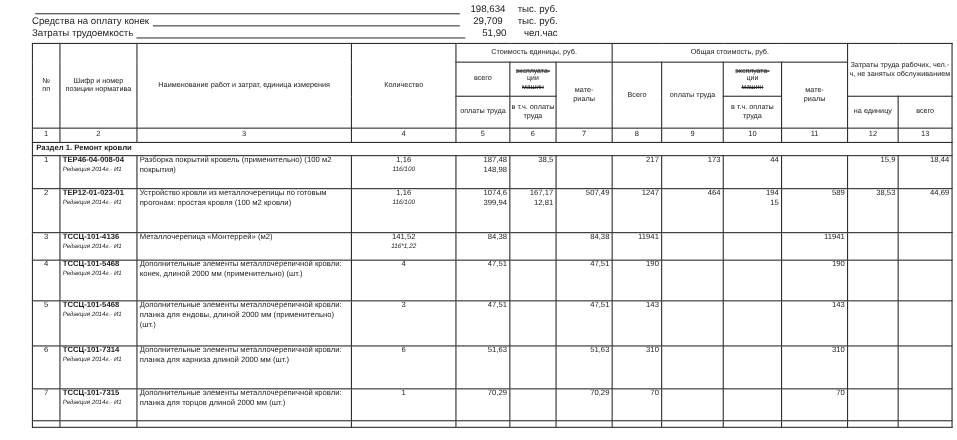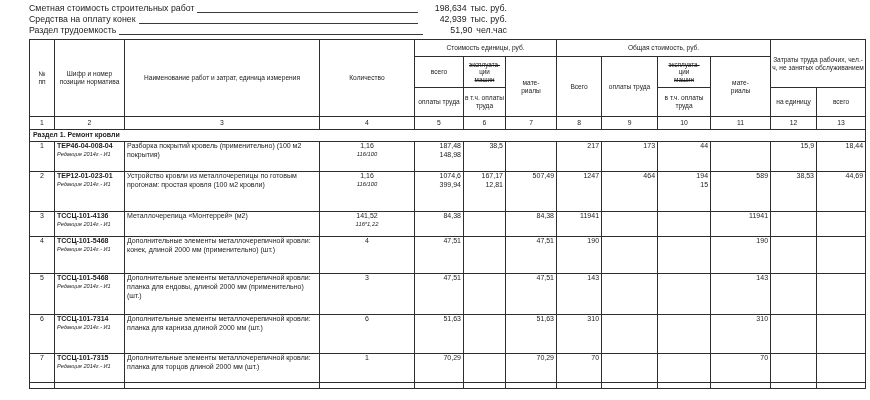--- a/index.html
+++ b/index.html
@@ -7,21 +7,21 @@
     width:870px;height:400px;overflow:hidden;background:#ffffff;
     font-family:"Liberation Sans","DejaVu Sans",sans-serif;color:#1c1c1c;
   }
   .page{padding:3px 0 0 29px}
 
   
   .meta{width:478px;font-size:8.8px;line-height:1.2}
   .meta-line{display:flex;align-items:flex-end;height:11px;white-space:nowrap}
   .m-label{white-space:nowrap}
   .m-fill{flex:1;border-bottom:1px solid #3a3a3a;margin:0 3px 1px 3px;height:1px}
-  .m-value{min-width:46px;text-align:right}
+  .m-value{min-width:46px;text-align:center}
   .m-unit{margin-left:4px}
   .date-line{font-size:8.8px;height:11px;margin-top:1px}
 
   
   table.est{border-collapse:collapse;table-layout:fixed;width:836px;margin-top:3px}
   .est th,.est td{border:1px solid #2e2e2e;padding:0 2px;vertical-align:top;overflow:hidden}
   .est thead th{
     font-size:6.6px;font-weight:normal;text-align:center;vertical-align:middle;
     line-height:1.18;padding:1px
   }
@@ -40,33 +40,32 @@
   .w-mat{max-width:26px;margin:0 auto}
   .partial-row td{height:5px;padding:0}
 </style>
 </head>
 <body>
 
 <div class="page">
 
   <div class="meta">
     <div class="meta-line">
-      <span class="m-label">Сметная стоимость строительных работ</span>
       <span class="m-fill"></span>
       <span class="m-value">198,634</span>
       <span class="m-unit">тыс. руб.</span>
     </div>
     <div class="meta-line">
       <span class="m-label">Средства на оплату конек</span>
       <span class="m-fill"></span>
-      <span class="m-value">42,939</span>
+      <span class="m-value">29,709</span>
       <span class="m-unit">тыс. руб.</span>
     </div>
     <div class="meta-line">
-      <span class="m-label">Раздел трудоемкость</span>
+      <span class="m-label">Затраты трудоемкость</span>
       <span class="m-fill"></span>
       <span class="m-value">51,90</span>
       <span class="m-unit">чел.час</span>
     </div>
   </div>
 
   <table class="est">
     <colgroup>
       <col style="width:25px">
         <col style="width:70px">

